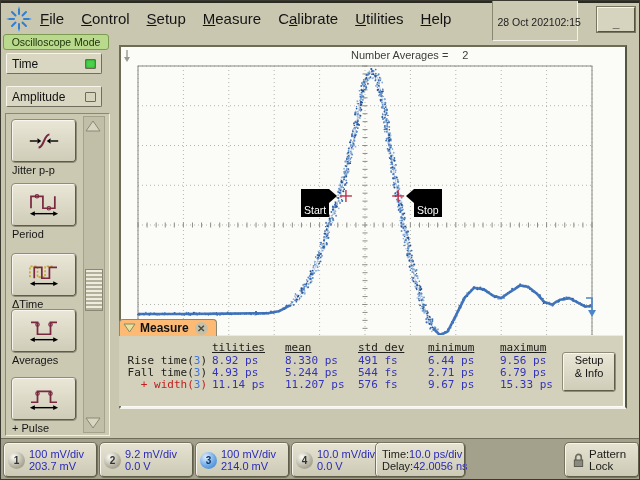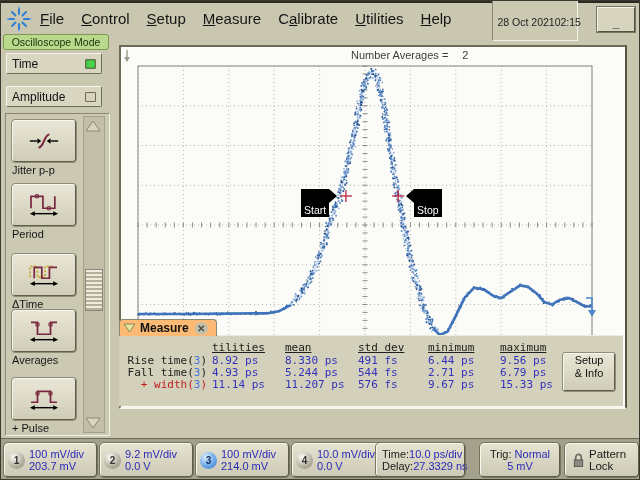--- a/index.html
+++ b/index.html
@@ -1658,27 +1658,21 @@
       <span class="chan-ball active">3</span>
       <span class="txt"><span>100 mV/div</span><br><span>214.0 mV</span></span>
     </div>
     <div class="sbtn" style="left:291px;width:93px">
       <span class="chan-ball">4</span>
       <span class="txt"><span>10.0 mV/div</span><br><span>0.0 V</span></span>
     </div>
     <div class="sbtn" style="left:375px;width:89px;padding-left:5px">
       <span class="txt">
         <span class="blk">Time:</span><span>10.0 ps/div</span><br>
-        <span class="blk">Delay:</span><span>27.3329 ns</span>
-      </span>
-    </div>
-    <div class="sbtn center" style="left:479px;width:80px">
-      <span class="txt">
-        <span class="blk">Trig:</span> <span>Normal</span><br>
-        <span>5 mV</span>
+        <span class="blk">Delay:</span><span>42.0056 ns</span>
       </span>
     </div>
     <div class="sbtn" id="pattern-lock" style="left:564px;width:74px">
       <svg id="lock-icon" width="13" height="16" viewBox="0 0 14 16">
         <path d="M4,8 V5 a3,3 0 0 1 6,0 V8" fill="none" stroke="#6a6a60" stroke-width="1.8"></path>
         <rect x="2.5" y="8" width="9" height="7" fill="#8a8a80" stroke="#55554c"></rect>
       </svg>
       <span class="txt"><span>Pattern</span><br><span>Lock</span></span>
     </div>
   </div>

